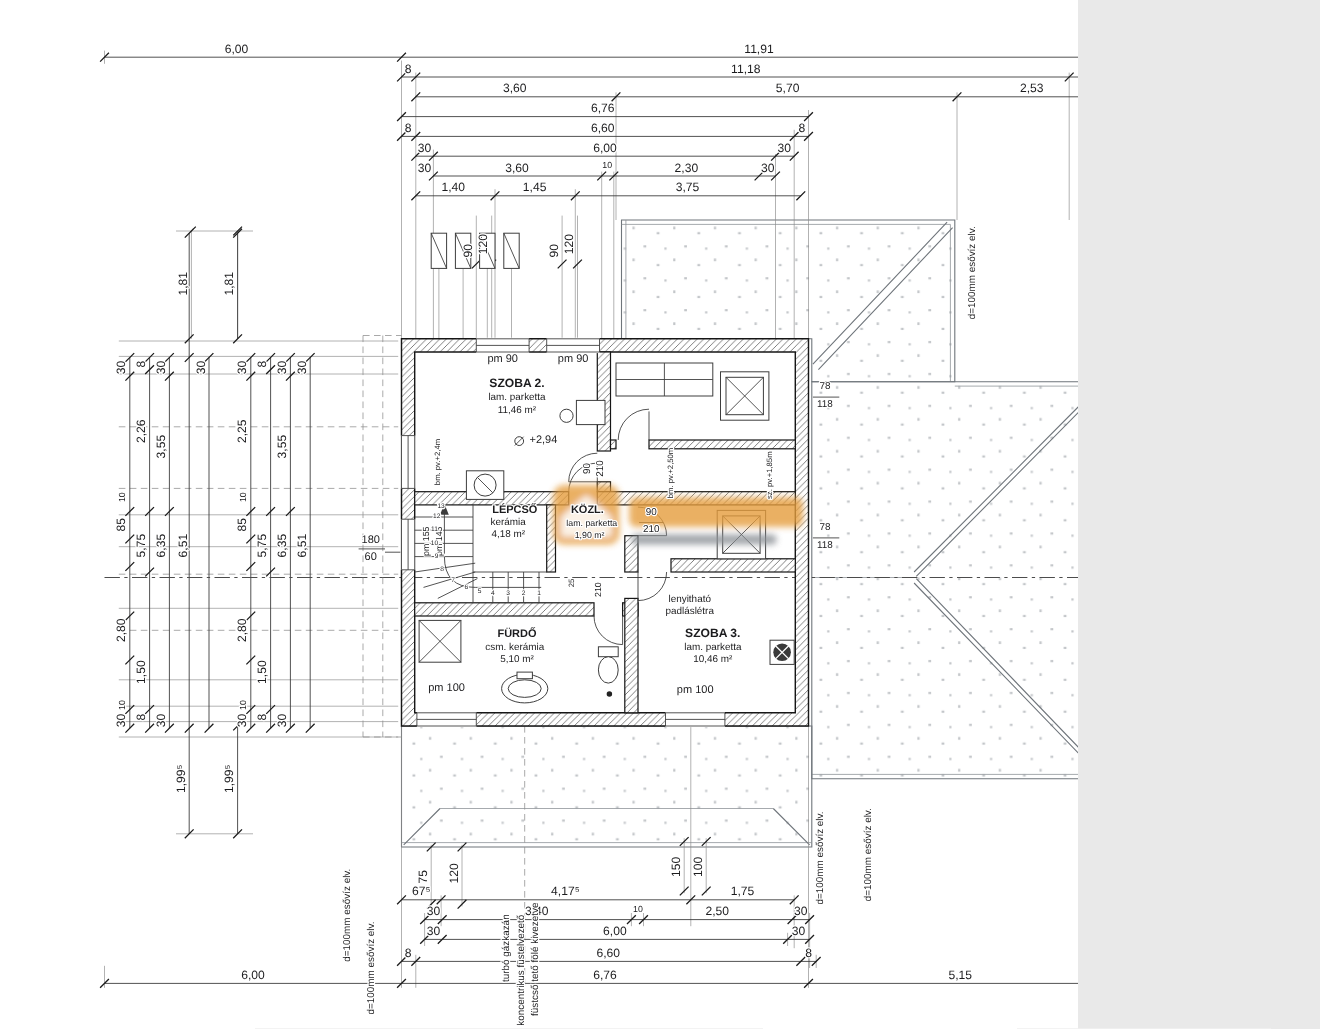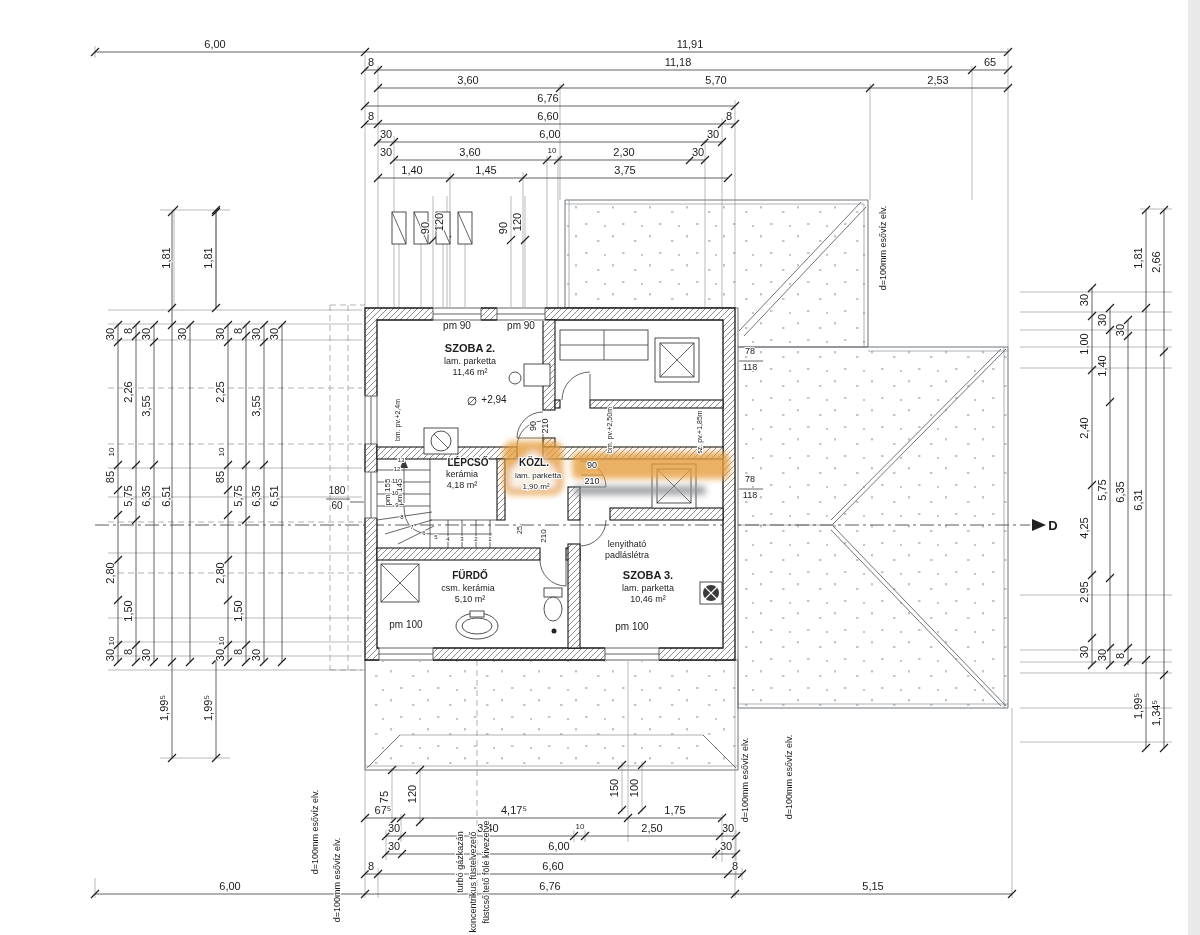--- a/index.html
+++ b/index.html
@@ -1,16 +1,16 @@
 <!DOCTYPE html>
 <html><head>
 <meta charset="utf-8">
 <style>
   html,body{margin:0;padding:0;background:#e9e9e9;}
-  #stage{position:relative;width:1188px;height:935px;background:#ffffff;overflow:hidden;}
+  #stage{position:relative;width:980px;height:935px;background:#ffffff;overflow:hidden;}
   svg{font-family:"Liberation Sans", sans-serif;display:block;}
   .ext{stroke:#8a8a8a;stroke-width:0.6;}
   .dim{stroke:#3a3a3a;stroke-width:0.8;}
   .tick{stroke:#1d1d1d;stroke-width:1.2;}
   .dashed{stroke:#8f8f8f;stroke-width:0.7;stroke-dasharray:6 4;}
   .dashdot{stroke:#4a4a4a;stroke-width:0.9;stroke-dasharray:14 4 3 4;fill:none;}
   .thin{stroke:#3c3c3c;stroke-width:0.8;fill:none;}
   .fixture{stroke:#3c3c3c;stroke-width:0.9;fill:#ffffff;}
   .roof-edge{stroke:#6f757b;stroke-width:1;fill:none;}
   .roof-thin{stroke:#8b9096;stroke-width:0.7;fill:none;}

